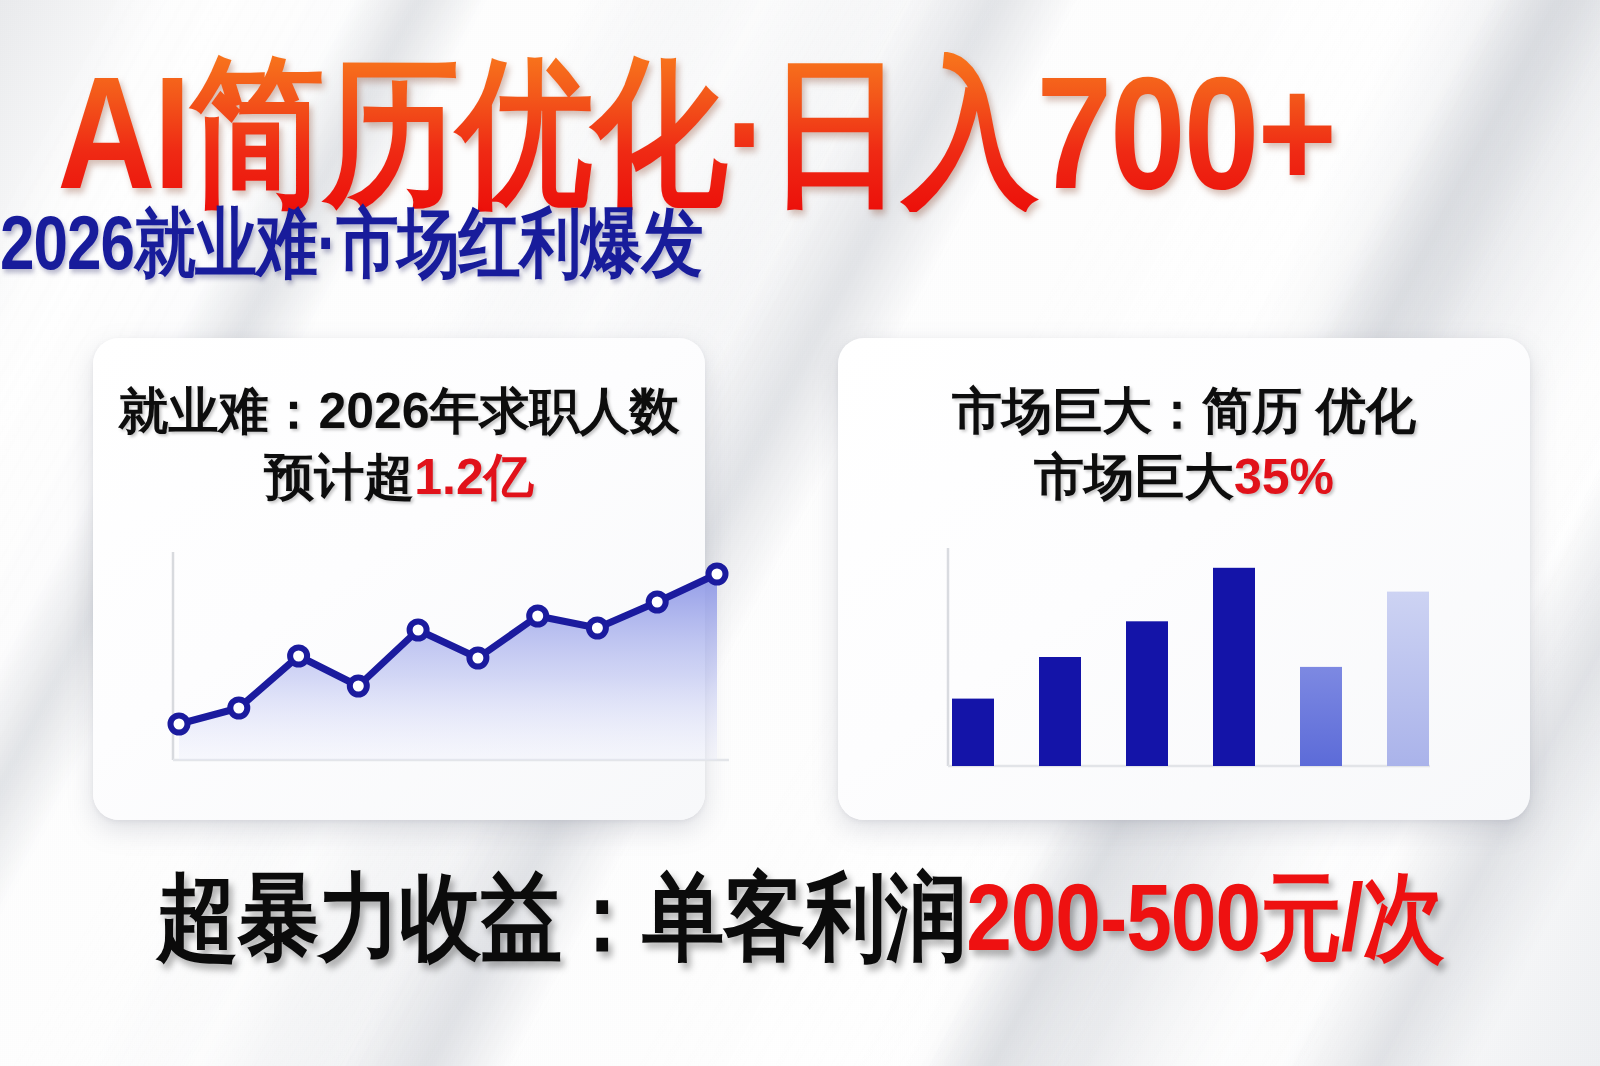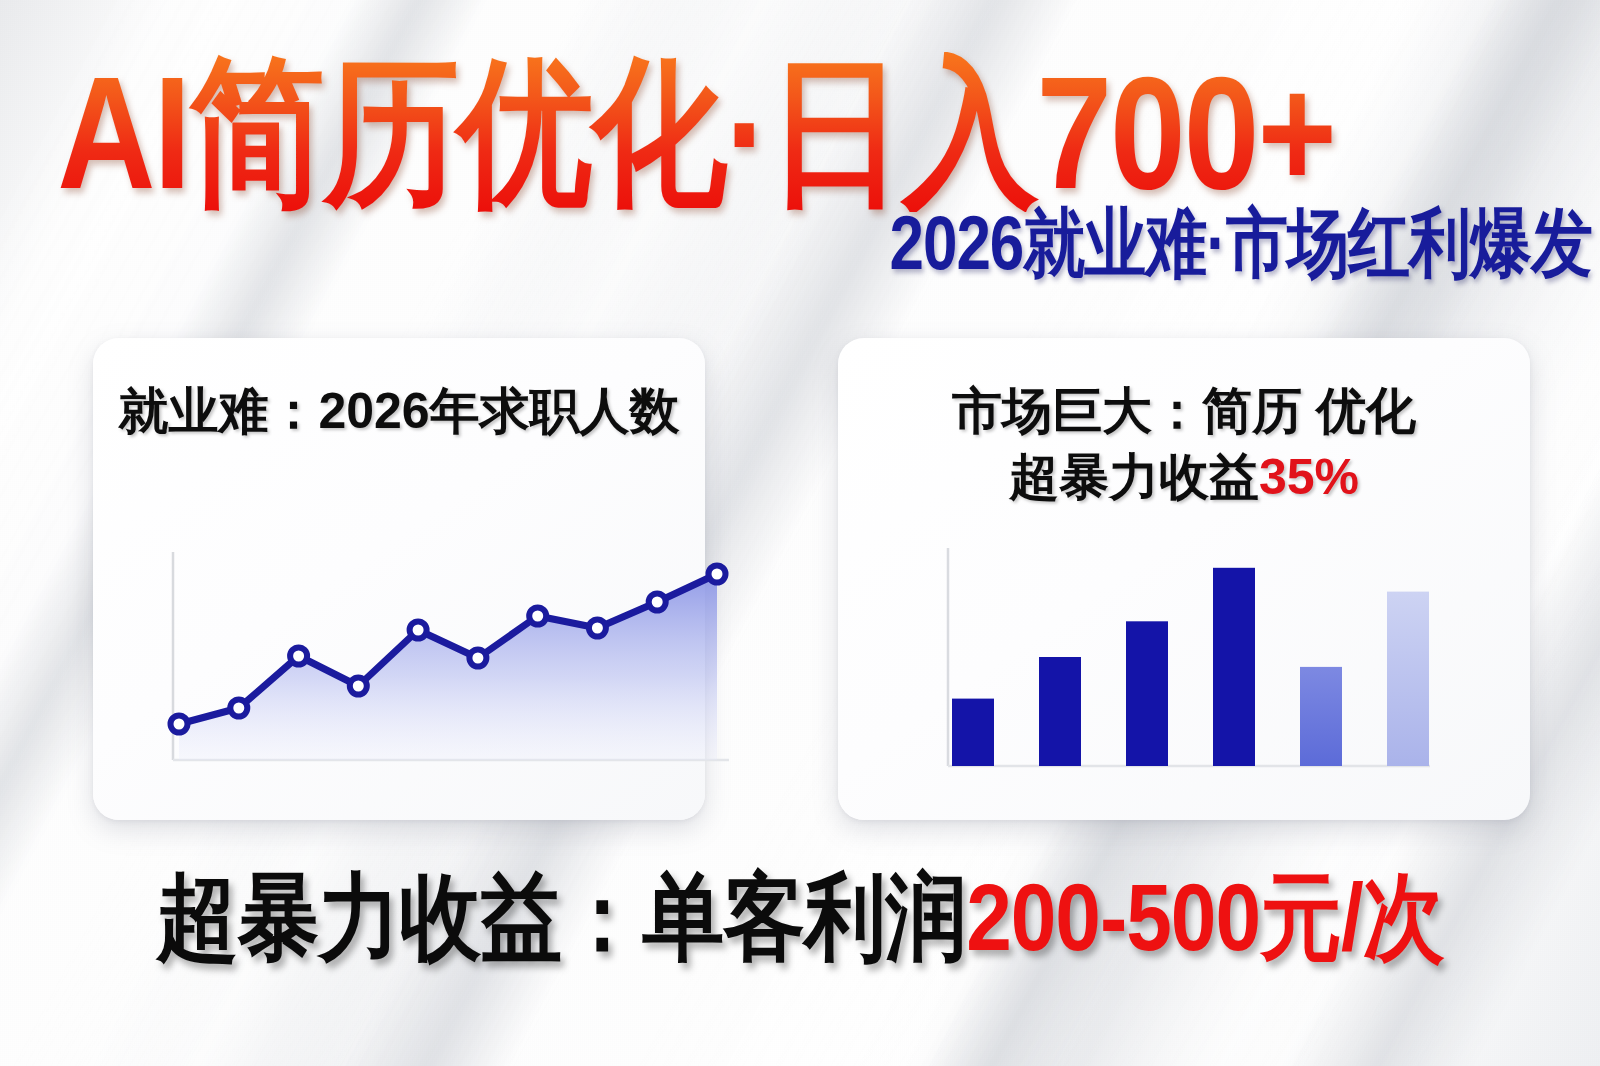--- a/index.html
+++ b/index.html
@@ -53,21 +53,21 @@
     display:inline-block;
     font-size:136px;line-height:1.0;font-weight:bold;
     letter-spacing:-2px;
     background:linear-gradient(180deg,#F8761C 0%,#F3571A 28%,#EF2A14 62%,#EC0F0A 100%);
     -webkit-background-clip:text;background-clip:text;
     color:transparent;-webkit-text-fill-color:transparent;
     filter:drop-shadow(3px 4px 3px rgba(120,40,10,.30));
     transform:scaleY(1.18);
     transform-origin:top center;
   }
-  .subhead-wrap{position:absolute;left:0;top:206px;width:1592px;text-align:right;}
+  .subhead-wrap{position:absolute;left:0;top:206px;width:1592px;text-align:left;}
   .subhead{
     display:inline-block;
     font-size:62px;line-height:1;font-weight:bold;letter-spacing:-1px;
     color:#181C9B;
     filter:drop-shadow(2px 3px 2px rgba(20,20,90,.30));
     transform:scaleY(1.22);transform-origin:top center;
   }
 
   
   .card{
@@ -122,20 +122,21 @@
   <div class="headline">AI简历优化·日入700+</div>
 </div>
 
 <div class="subhead-wrap">
   <div class="subhead">2026就业难·市场红利爆发</div>
 </div>
 
 <div class="card" id="card-left">
   <div class="card-title">
     <div>就业难：2026年求职人数</div>
+    <div><span>预计超</span><span class="hl">1.2亿</span></div>
   </div>
 
   <div class="chart-box" id="line-chart">
     <svg viewBox="0 0 580 250" width="580" height="250">
       <defs>
         <linearGradient id="areaGrad" x1="0" y1="0" x2="0" y2="1">
           <stop offset="0%" stop-color="#8d97e6" stop-opacity="0.95"></stop>
           <stop offset="55%" stop-color="#b6bdf0" stop-opacity="0.60"></stop>
           <stop offset="100%" stop-color="#e8eafc" stop-opacity="0.25"></stop>
         </linearGradient>
@@ -158,21 +159,21 @@
           <circle cx="496.2" cy="64.0" r="8.5" fill="#ffffff" stroke="#1B1B9E" stroke-width="6"></circle>
           <circle cx="556.0" cy="36.0" r="8.5" fill="#ffffff" stroke="#1B1B9E" stroke-width="6"></circle>
         </g>
     </svg>
   </div>
 </div>
 
 <div class="card" id="card-right">
   <div class="card-title">
     <div>市场巨大：简历 优化</div>
-    <div><span>超暴力收益</span><span class="hl">35%</span></div>
+    <div><span>市场巨大</span><span class="hl">35%</span></div>
   </div>
 
   <div class="chart-box" id="bar-chart">
     <svg viewBox="0 0 520 256" width="520" height="256">
       <defs>
         <linearGradient id="bg5" x1="0" y1="0" x2="0" y2="1">
           <stop offset="0%" stop-color="#7d89e2"></stop>
             <stop offset="100%" stop-color="#5c6bd8"></stop>
         </linearGradient>
         <linearGradient id="bg6" x1="0" y1="0" x2="0" y2="1">

